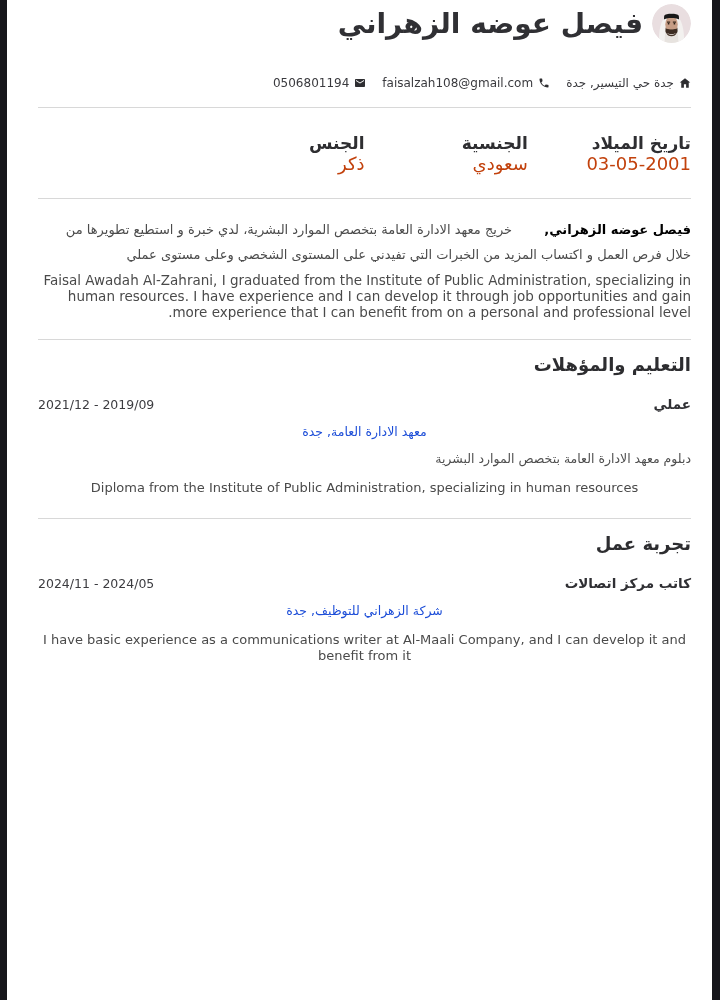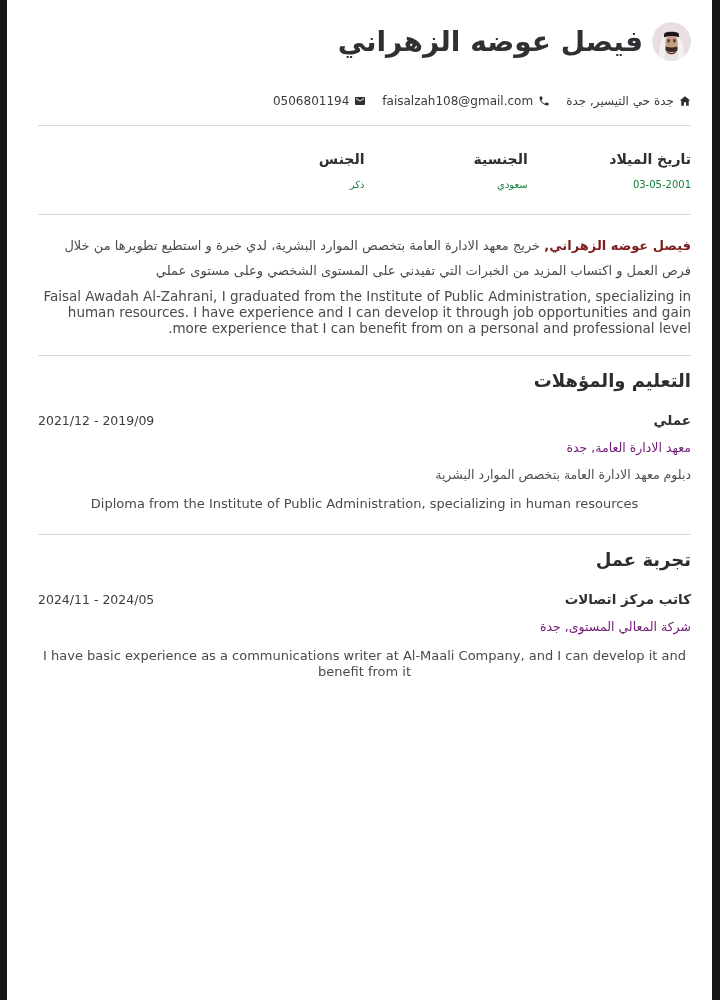--- a/index.html
+++ b/index.html
@@ -8,21 +8,21 @@
     background: #16161b;
     font-family: "DejaVu Sans", sans-serif;
     position: relative;
     overflow: hidden;
   }
   .page {
     position: absolute;
     left: 7px; top: 0;
     width: 705px; height: 1000px;
     background: #ffffff;
-    padding: 22px 21px 0 31px;
+    padding: 4px 21px 0 31px;
   }
   .edge {
     position: absolute; top: 0; height: 1000px; background: #16161b;
   }
   .edge.left  { left: 0; width: 7px; }
   .edge.right { right: 0; width: 8px; }
 
   
   .header { display: flex; direction: rtl; align-items: center; gap: 9px; }
   .avatar { width: 39px; height: 39px; border-radius: 50%; overflow: hidden; flex: 0 0 auto; }
@@ -44,50 +44,50 @@
   .d3 { margin-top: 19px; }
   .d4 { margin-top: 21px; }
 
   
   .personal {
     display: grid; direction: rtl;
     grid-template-columns: repeat(4, 1fr);
     padding-top: 25px;
   }
   .field { text-align: right; }
-  .field .label { font-size: 14px; font-weight: bold; color: #2e2e31; }
-  .field .value { font-size: 10px; color: #15803d; margin-top: 12px; }
+  .field .label { font-size: 17px; font-weight: bold; color: #2e2e31; }
+  .field .value { font-size: 18px; color: #c2410c; }
 
   
   .summary-ar {
     direction: rtl; text-align: right;
     font-size: 13px; color: #4b4b4b; line-height: 1.95;
     margin-top: 18px;
   }
-  .summary-ar b { color: #7f1d1d; }
+  .summary-ar b { color: #000000; margin-left: 28px; }
   .summary-en {
     direction: rtl; text-align: right;
     font-size: 13.5px; color: #4a4a4a; line-height: 1.18;
     margin-top: 5px;
   }
 
   
   .section-title {
     direction: rtl; text-align: right;
     font-size: 18px; font-weight: bold; color: #2d2d30;
     margin-top: 14px;
   }
   .entry-row {
     display: flex; direction: rtl;
     justify-content: space-between; align-items: baseline;
     margin-top: 21px;
   }
   .entry-title { font-size: 13.5px; font-weight: bold; color: #303034; direction: rtl; }
   .entry-dates { font-size: 12.5px; color: #3c3c40; direction: ltr; }
-  .entry-sub   { direction: rtl; text-align: right; font-size: 12.5px; color: #701a75; margin-top: 12px; }
+  .entry-sub   { direction: rtl; text-align: center; font-size: 12.5px; color: #1d4ed8; margin-top: 12px; }
   .entry-desc  { direction: rtl; text-align: right; font-size: 12.5px; color: #4f4f4f; margin-top: 12px; }
   .entry-desc-en {
     direction: rtl; text-align: center;
     font-size: 13px; color: #4a4a4a; line-height: 1.25;
     margin-top: 14px;
   }
   .edu-desc-en { margin-top: 14px; }
 </style>
 </head>
 <body>
@@ -176,19 +176,19 @@
 
   <hr class="divider d4">
 
   <h2 class="section-title">تجربة عمل</h2>
 
   <div>
     <div class="entry-row">
       <span class="entry-title">كاتب مركز اتصالات</span>
       <span class="entry-dates">2024/11 - 2024/05</span>
     </div>
-    <div class="entry-sub">شركة المعالي المستوى, جدة</div>
+    <div class="entry-sub">شركة الزهراني للتوظيف, جدة</div>
     <div class="entry-desc-en">I have basic experience as a communications writer at Al-Maali Company, and I can develop it and benefit from it</div>
   </div>
 
 </div>
 
 <div class="edge right"></div>
 
 </body></html>

